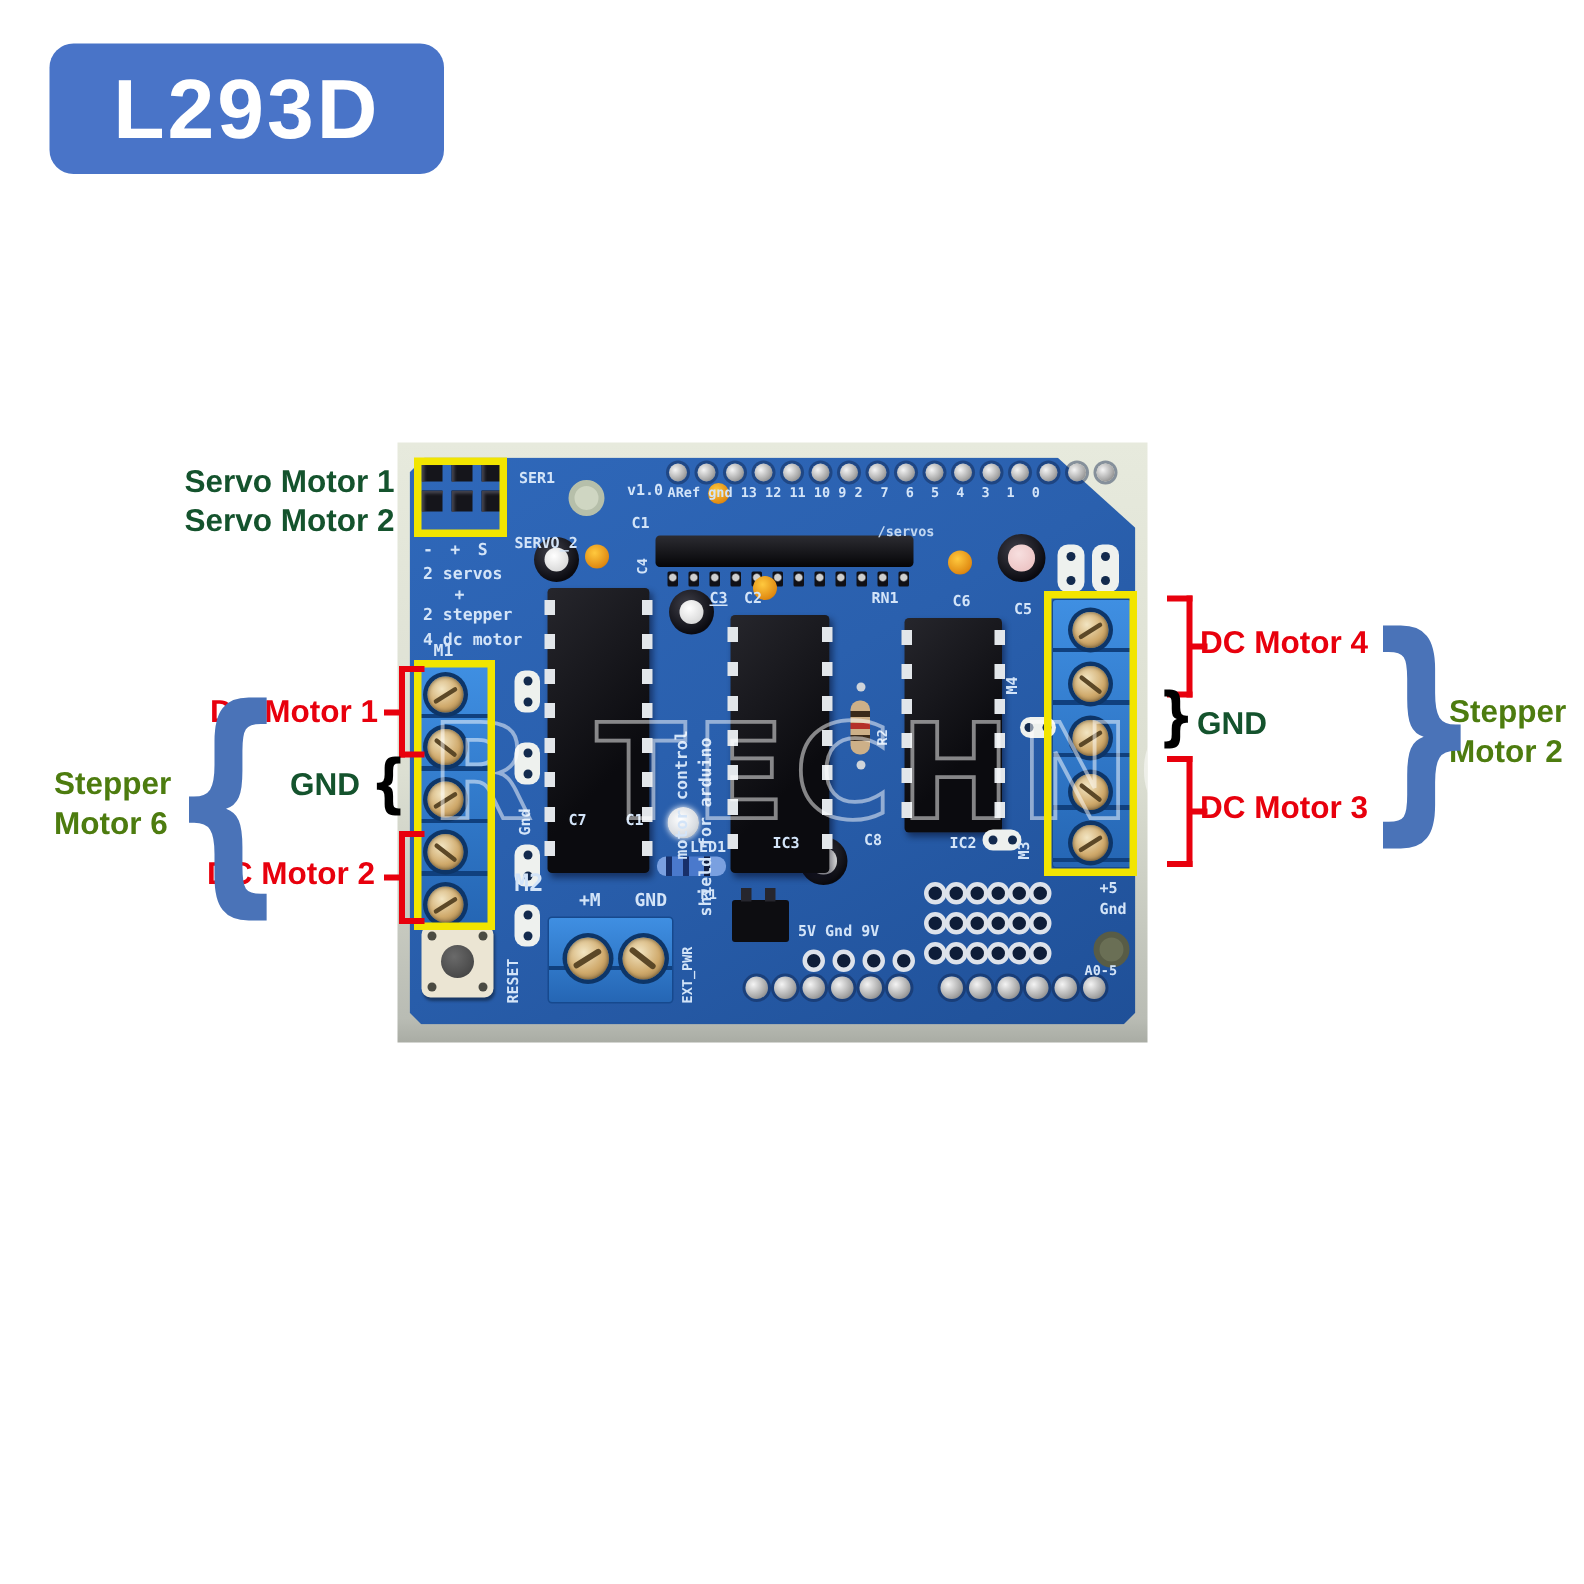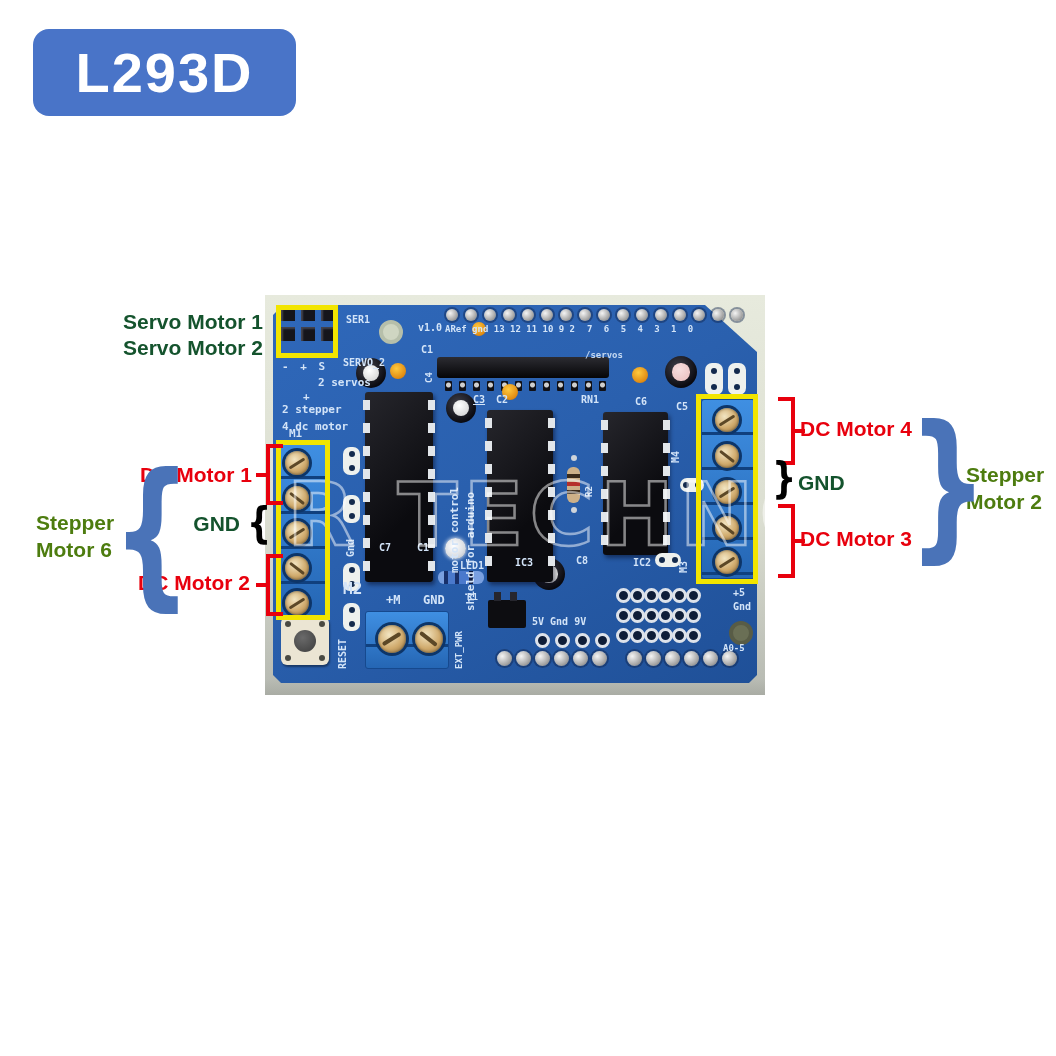--- a/index.html
+++ b/index.html
@@ -137,21 +137,21 @@
   <span class="silk" style="left:322px;top:28px;font-size:9px;word-spacing:6px;">7 6 5 4 3</span>
   <span class="silk" style="left:406px;top:28px;font-size:9px;word-spacing:6px;">1 0</span>
   <span class="silk" style="left:320px;top:54px;font-size:9px;opacity:.9;">/servos</span>
 
   <span class="silk" style="left:81px;top:19px;">SER1</span>
   <span class="silk" style="left:78px;top:42px;margin-top:20px;">SERVO_2</span>
   <span class="silk" style="left:153px;top:27px;">v1.0</span>
   <div class="mhole" style="left:114px;top:25px;width:16px;height:16px;"></div>
 
   <span class="silk" style="left:17px;top:66px;font-size:11px;word-spacing:5px;">- + S</span>
-  <span class="silk" style="left:17px;top:82px;font-size:11px;margin-left:36px;">2 servos</span>
+  <span class="silk" style="left:17px;top:82px;font-size:11px;">2 servos</span>
   <span class="silk" style="left:38px;top:96px;font-size:11px;">+</span>
   <span class="silk" style="left:17px;top:109px;font-size:11px;">2 stepper</span>
   <span class="silk" style="left:17px;top:126px;font-size:11px;">4 dc motor</span>
   <span class="silk" style="left:24px;top:133px;font-size:11px;">M1</span>
 
   <div class="socket" style="left:172px;top:62px;width:172px;height:21px;"></div>
   <div class="pinflex" style="left:180px;top:86px;gap:7px;">
       <div class="stub"></div>
       <div class="stub"></div>
       <div class="stub"></div>

